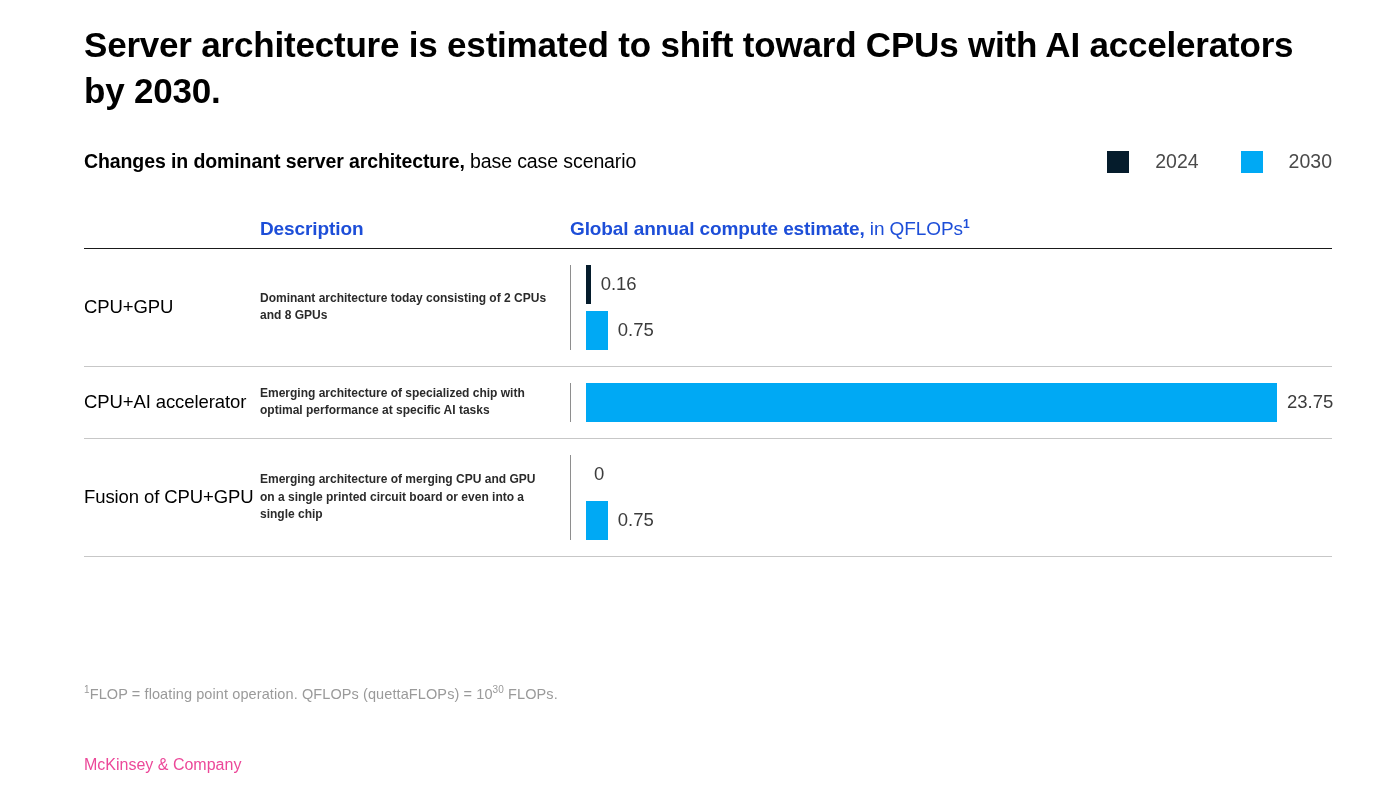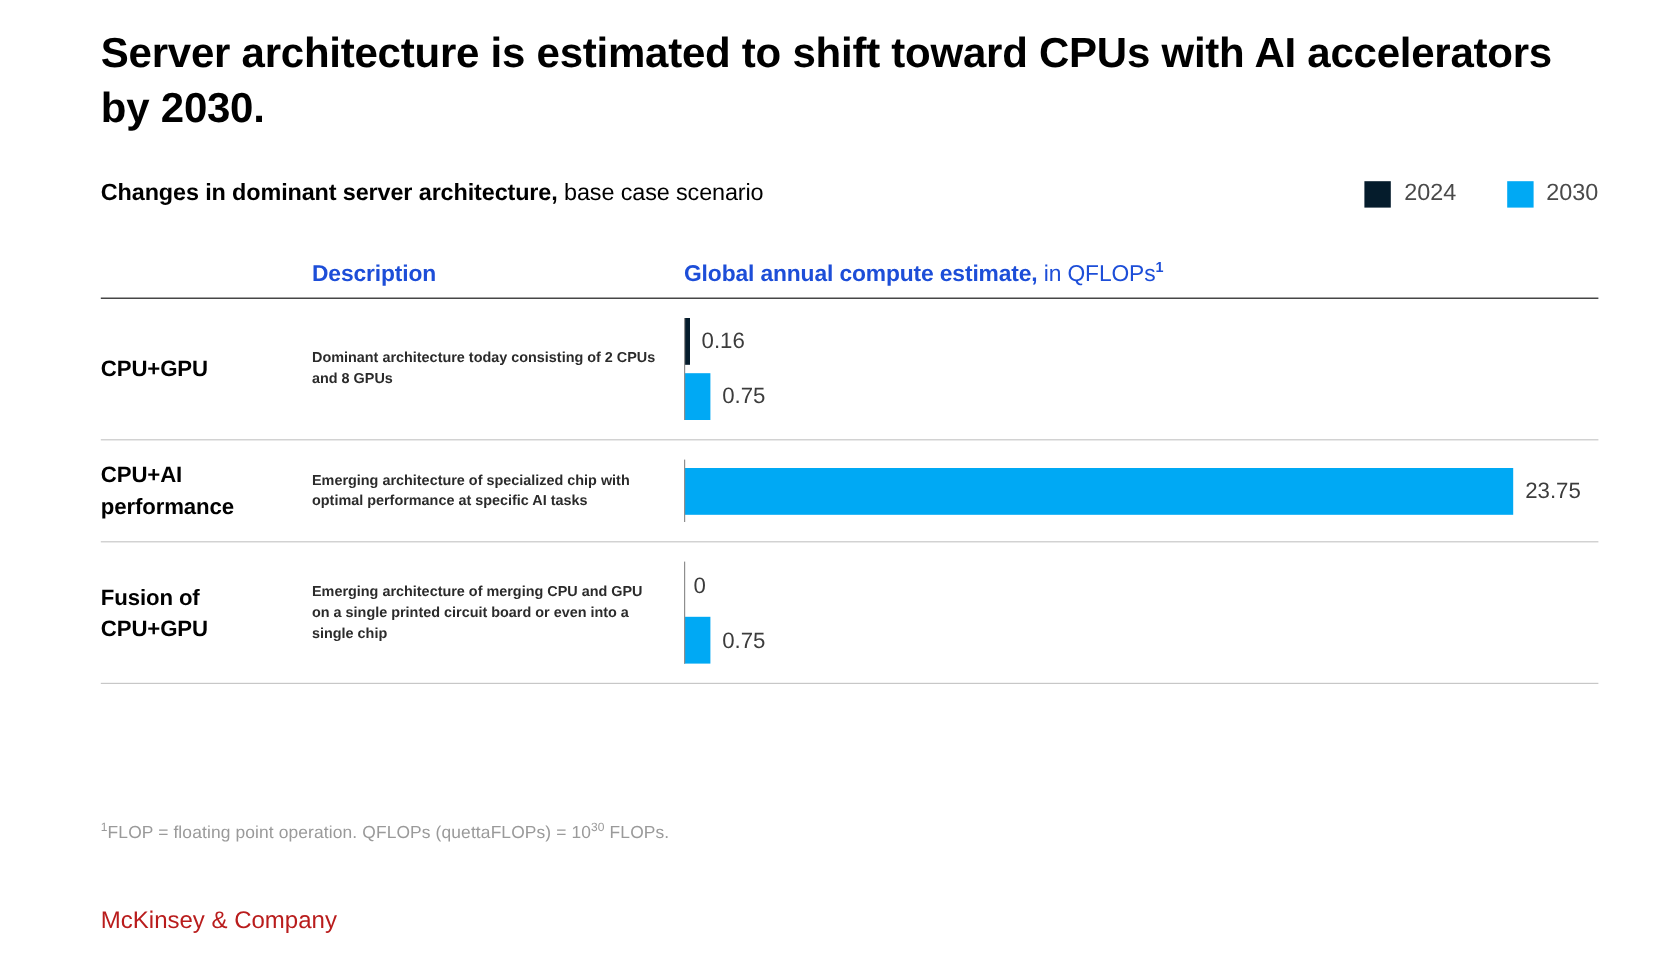--- a/index.html
+++ b/index.html
@@ -21,21 +21,21 @@
   
   .subtitle-row {
     position:absolute; left:84px; top:150px; width:1248px;
     display:flex; align-items:flex-start; justify-content:space-between;
   }
   .subtitle { font-size:19.5px; color:#000000; letter-spacing:-0.1px; }
   .subtitle .st-bold { font-weight:bold; }
   .subtitle .st-reg  { font-weight:normal; }
 
   .legend { display:flex; align-items:center; gap:42px; }
-  .legend-item { display:flex; align-items:center; gap:11px; }
+  .legend-item { display:flex; align-items:center; gap:26px; }
   .legend-swatch { width:22px; height:22px; display:block; }
   .legend-label { font-size:19.5px; color:#4a4a4a; }
 
   
   .table { position:absolute; left:84px; top:218px; width:1248px; }
 
   .col-arch { width:176px; flex:0 0 176px; }
   .col-desc { width:310px; flex:0 0 310px; }
   .col-chart{ flex:1 1 auto; position:relative; }
 
@@ -52,33 +52,33 @@
   }
 
   .row {
     display:flex; align-items:stretch;
     border-bottom:1px solid #c7c7c7;
     position:relative;
   }
   .row-pad { padding:16px 0 16px 0; }
 
   .arch-label {
-    font-size:18.5px; font-weight:bold; color:#000000;
+    font-size:18.5px; font-weight:normal; color:#000000;
     line-height:1.42; align-self:center; letter-spacing:-0.1px;
   }
   .desc-text {
     font-size:12px; font-weight:bold; color:#2b2b2b;
     line-height:1.45; align-self:center; padding-right:22px;
   }
 
   
   .chart-cell {
     position:relative;
     display:flex; flex-direction:column; justify-content:center;
-    padding-left:0;
+    padding-left:16px;
   }
   .axis-line {
     position:absolute; left:0; top:0; bottom:0;
     width:1px; background:#8e8e8e;
   }
   .bar-group { display:flex; flex-direction:column; gap:7px; }
   .bar-row { display:flex; align-items:center; height:39px; }
   .bar {
     height:100%; display:block; flex:0 0 auto;
   }
@@ -88,21 +88,21 @@
   .bar-value.zero-pad { margin-left:8px; }
 
   
   .footnote {
     position:absolute; left:84px; top:686px;
     font-size:14.5px; color:#9a9a9a; letter-spacing:0.1px;
   }
   .footnote sup { font-size:10px; vertical-align:super; line-height:0; }
   .source {
     position:absolute; left:84px; top:756px;
-    font-size:20px; color:#b91c1c;
+    font-size:16px; color:#ec4899;
   }
 </style>
 </head>
 <body>
 
 <div class="page">
 
   <div class="title">Server architecture is estimated to shift toward CPUs with AI accelerators by 2030.</div>
 
   <div class="subtitle-row">
@@ -145,21 +145,21 @@
                 <div class="bar-value">0.16</div>
               </div>
               <div class="bar-row">
                 <div class="bar" style="width: 21.8211px; background: rgb(0, 169, 244);"></div>
                 <div class="bar-value">0.75</div>
               </div>
             </div>
           </div>
         </div>
         <div class="row row-pad">
-          <div class="col-arch arch-label">CPU+AI performance</div>
+          <div class="col-arch arch-label">CPU+AI accelerator</div>
           <div class="col-desc desc-text">Emerging architecture of specialized chip with optimal performance at specific AI tasks</div>
           <div class="col-chart chart-cell">
             <div class="axis-line"></div>
             <div class="bar-group">
               <div class="bar-row">
                 <div class="bar" style="width: 691px; background: rgb(0, 169, 244);"></div>
                 <div class="bar-value">23.75</div>
               </div>
             </div>
           </div>

